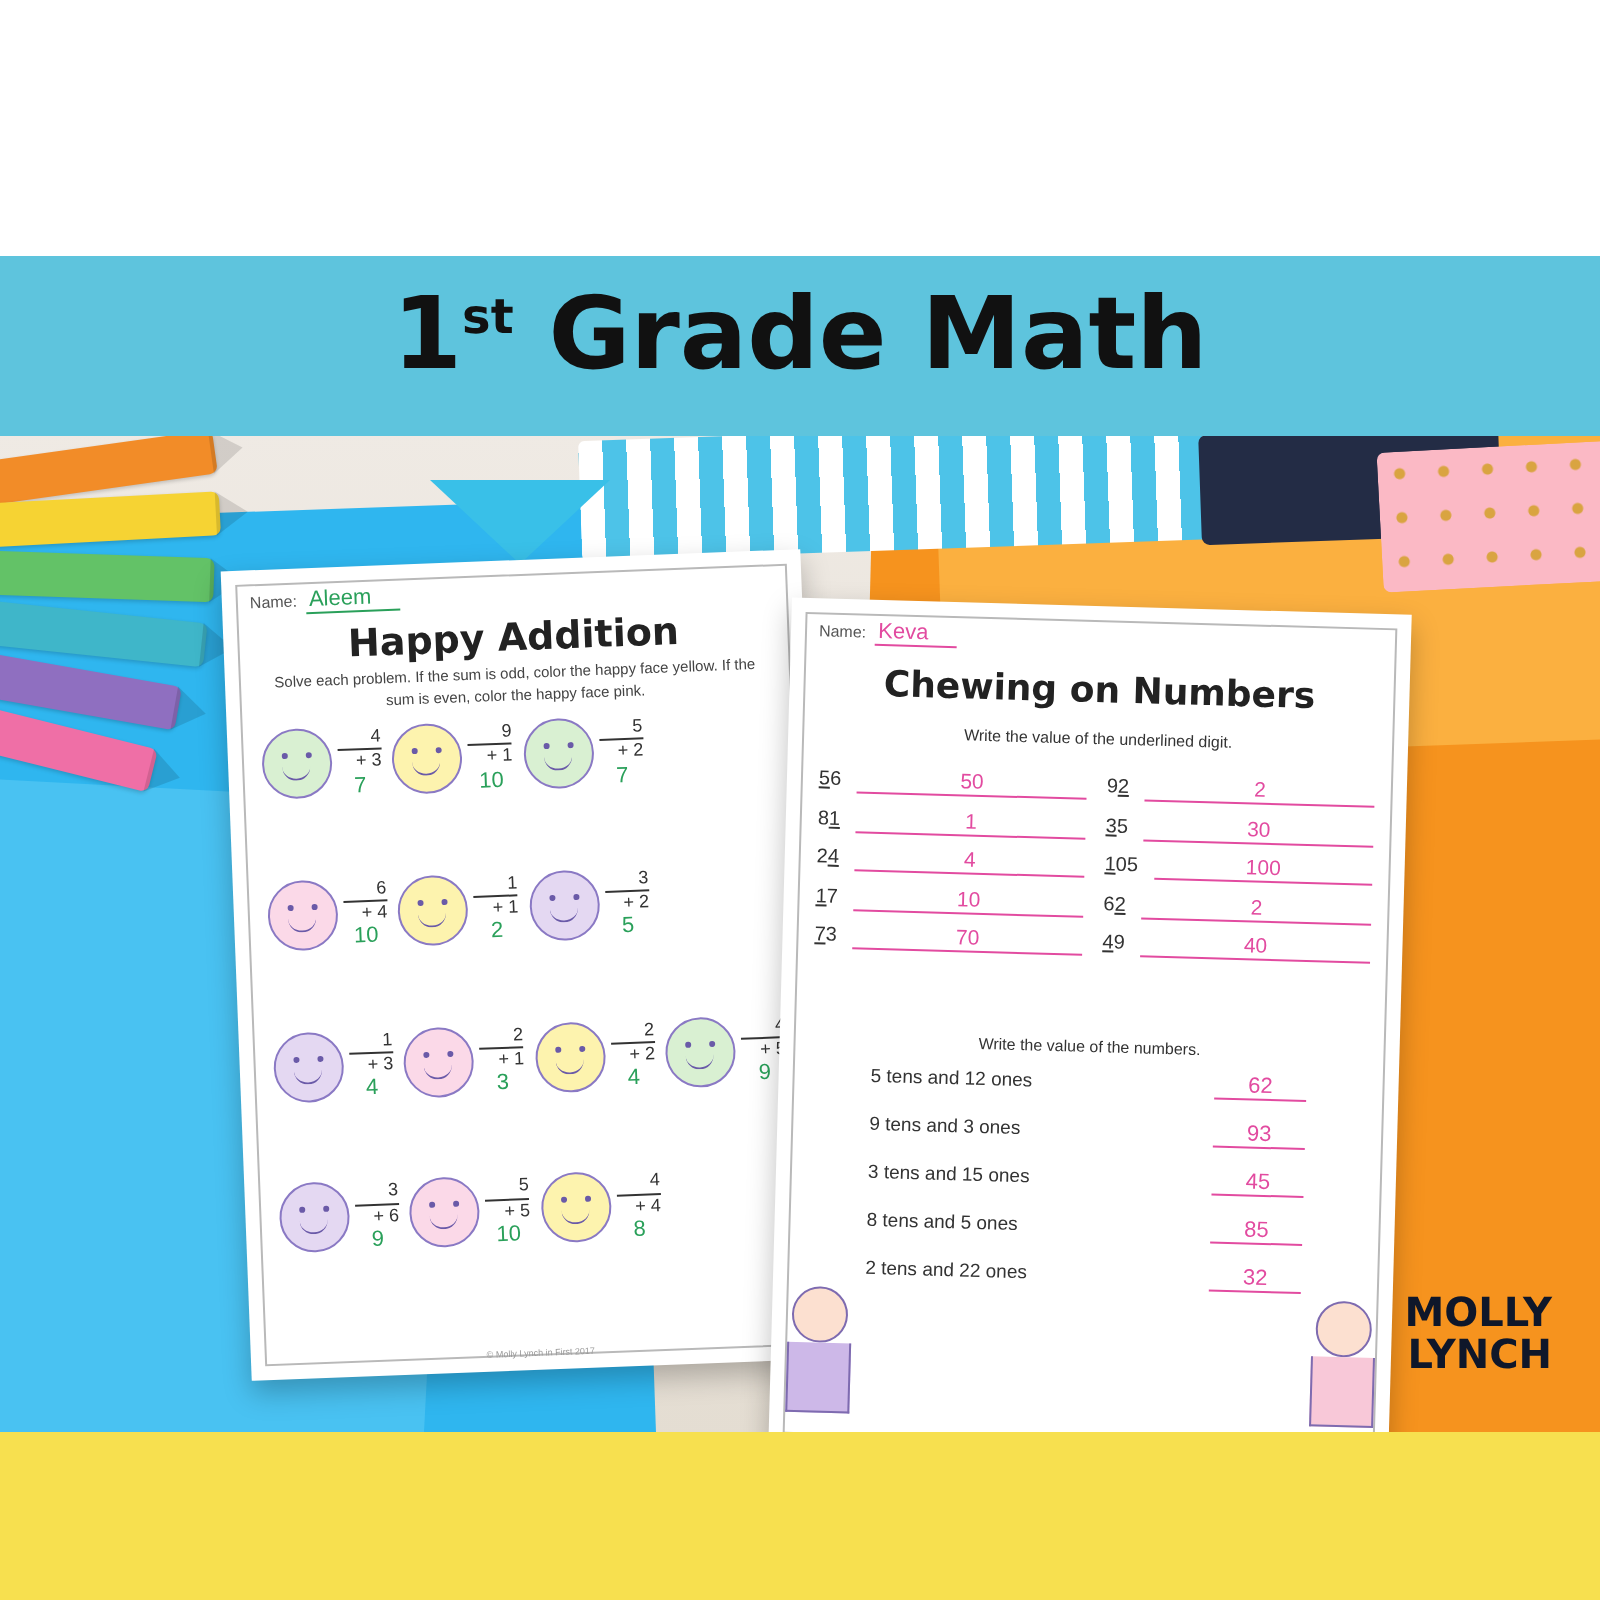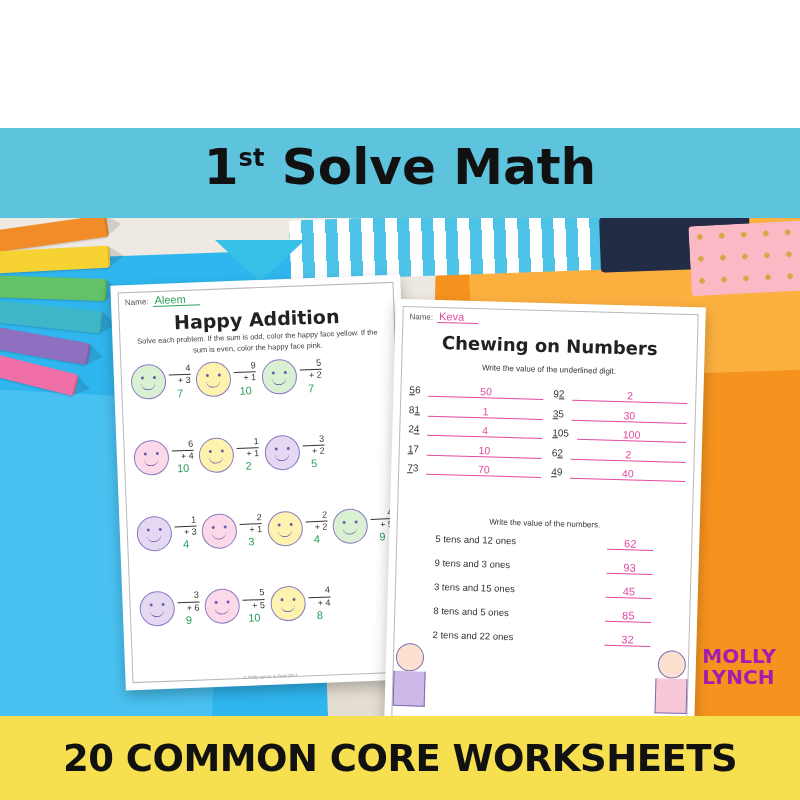--- a/index.html
+++ b/index.html
@@ -98,22 +98,22 @@
   .top-band{position:absolute;left:0;top:0;width:800px;height:128px;background:#ffffff;}
   .top-title{position:absolute;left:0;right:0;top:16px;text-align:center;
      font-family:"DejaVu Sans",sans-serif;font-weight:bold;font-size:78px;letter-spacing:-1px;color:#111;}
   .teal-band{position:absolute;left:0;top:128px;width:800px;height:90px;background:#5ec4dd;}
   .teal-text{position:absolute;left:0;right:0;top:138px;text-align:center;
      font-family:"DejaVu Sans",sans-serif;font-weight:bold;font-size:50px;color:#111;}
   .teal-text sup{font-size:24px;vertical-align:super;}
   .bottom-band{position:absolute;left:0;bottom:0;width:800px;height:84px;background:#f7e04f;}
   .bottom-text{position:absolute;left:0;right:0;bottom:20px;text-align:center;
      font-family:"DejaVu Sans",sans-serif;font-weight:bold;font-size:37px;color:#111;letter-spacing:-0.5px;}
-  .brand{position:absolute;right:24px;bottom:112px;text-align:left;
-     font-family:"DejaVu Sans",sans-serif;font-weight:bold;font-size:20px;color:#a21caf;line-height:1.05;}
+  .brand{position:absolute;right:24px;bottom:112px;text-align:right;
+     font-family:"DejaVu Sans",sans-serif;font-weight:bold;font-size:20px;color:#0f172a;line-height:1.05;}
 </style>
 </head>
 <body>
 
 <div class="canvas">
 
   <div class="photo">
     <div class="bg-white-table"></div>
     <div class="blue-sheet"></div>
     <div class="blue-sheet2"></div>
@@ -396,22 +396,21 @@
         <div class="body" style="background:#f8c8d8;"></div>
       </div>
 
       <div class="copyright">© Molly Lynch in First 2017</div>
     </div>
   </div>
 
   <div class="top-band"></div>
 
   <div class="teal-band"></div>
-  <div class="teal-text"><span>1</span><sup>st</sup><span> Solve Math</span></div>
+  <div class="teal-text"><span>1</span><sup>st</sup><span> Grade Math</span></div>
 
   <div class="brand">
     <div>MOLLY</div>
     <div>LYNCH</div>
   </div>
 
   <div class="bottom-band"></div>
-  <div class="bottom-text">20 COMMON CORE WORKSHEETS</div>
 </div>
 
 </body></html>

